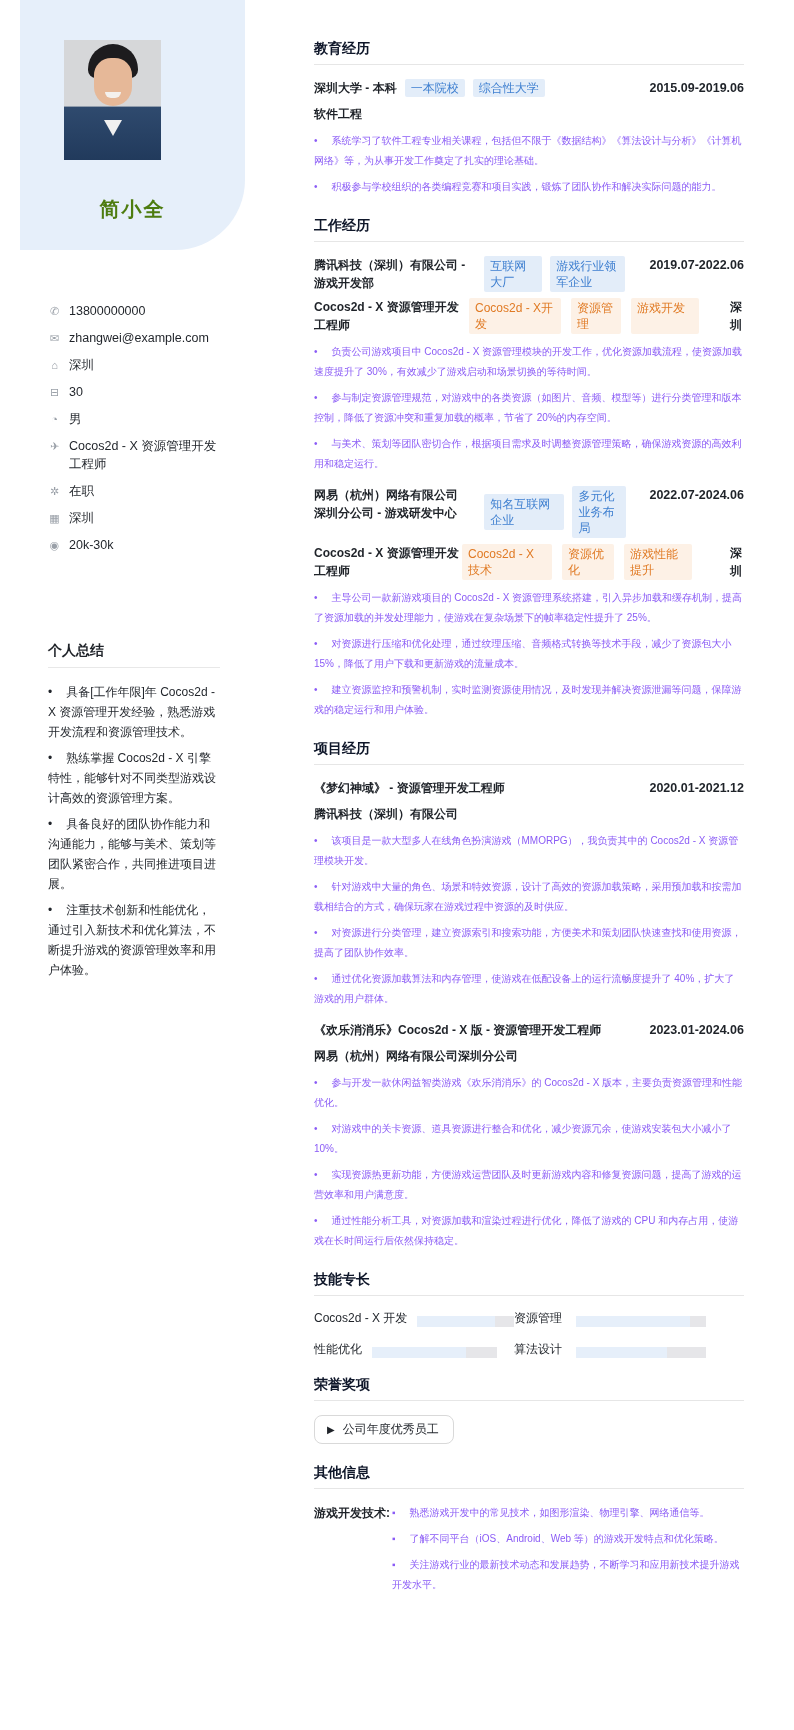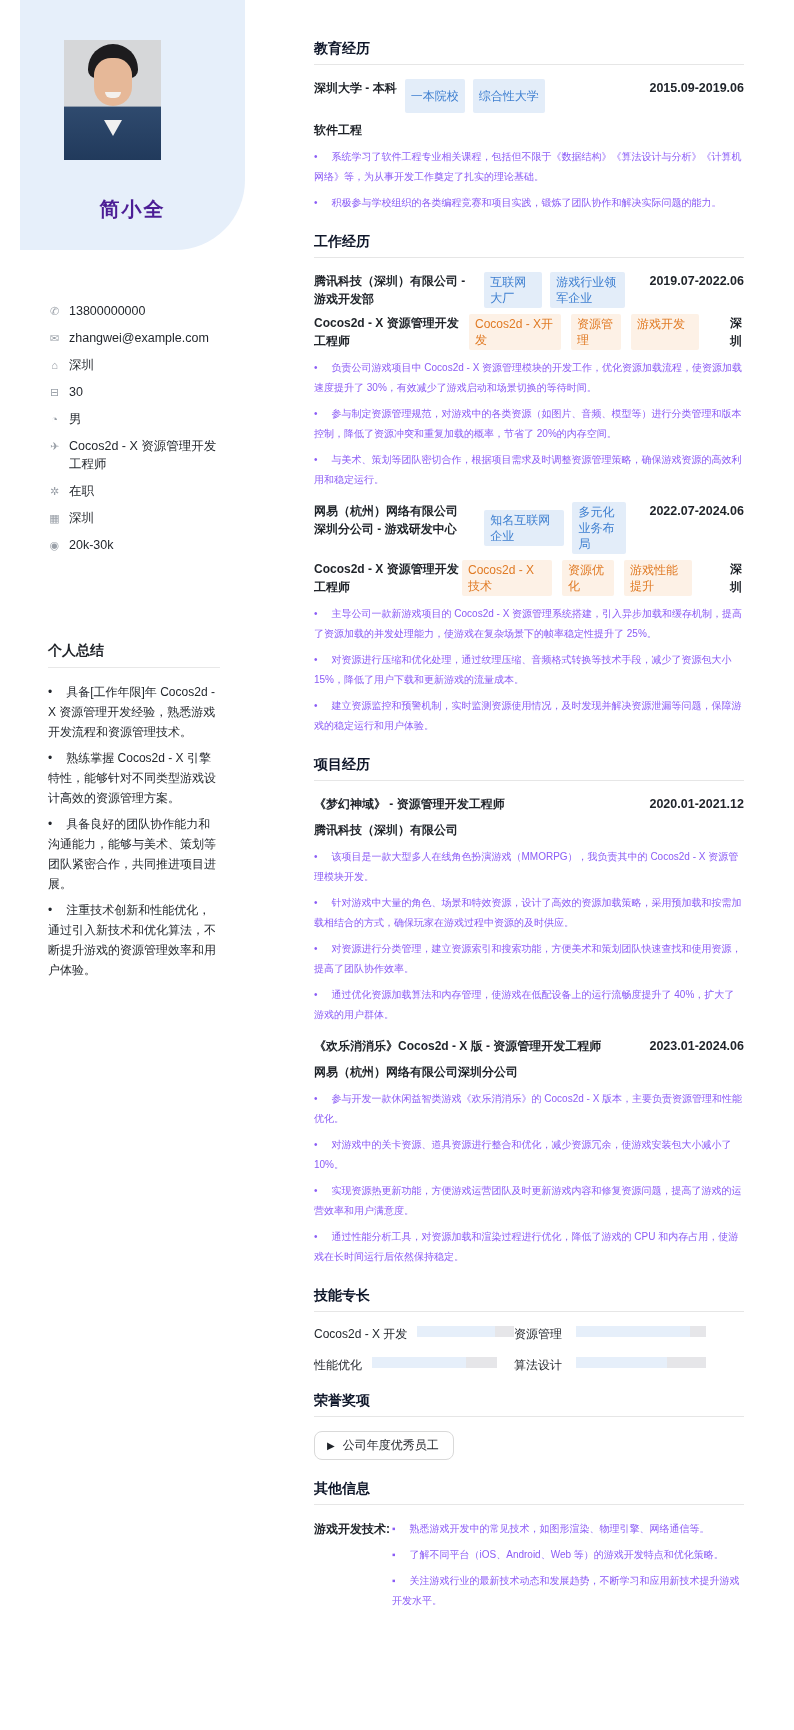--- a/index.html
+++ b/index.html
@@ -36,21 +36,21 @@
     .avatar .smile {
       position: absolute; left: 41px; top: 52px; width: 16px; height: 6px;
       background: #f4f1ee; border-radius: 0 0 8px 8px;
     }
     .avatar .collar {
       position: absolute; left: 40px; top: 80px; width: 18px; height: 16px;
       background: #f0f0f0; clip-path: polygon(0 0, 100% 0, 50% 100%);
     }
     .name {
       position: absolute; left: 20px; width: 225px; top: 196px;
-      text-align: center; font-size: 20px; font-weight: bold; color: #4c1d95;
+      text-align: center; font-size: 20px; font-weight: bold; color: #4d7c0f;
       letter-spacing: 2px;
     }
     .contact-list { position: absolute; left: 48px; top: 302px; width: 180px; }
     .contact-item {
       display: flex; align-items: flex-start; font-size: 12.5px; color: #1f2329;
       margin-bottom: 9px; line-height: 18px;
     }
     .contact-item .ic {
       width: 13px; height: 18px; margin-right: 8px; color: #9aa0a8; font-size: 11px;
       display: flex; align-items: center; justify-content: center; flex-shrink: 0;
@@ -74,21 +74,21 @@
       padding-bottom: 6px; border-bottom: 1px solid #e6e6e6; margin-bottom: 14px;
     }
     .row-head {
       display: flex; align-items: flex-start; justify-content: space-between;
       font-size: 12px; font-weight: bold; line-height: 18px; margin-bottom: 8px;
     }
     .row-head .left { display: flex; align-items: flex-start; }
     .row-head .date { font-weight: bold; font-size: 12.5px; white-space: nowrap; }
     .tag {
       display: inline-block; font-weight: normal; font-size: 12px; line-height: 16px;
-      padding: 9px 6px; margin-left: 8px; border-radius: 2px;
+      padding: 1px 6px; margin-left: 8px; border-radius: 2px;
     }
     .tag.blue { background: #e3edf9; color: #3e7fd0; }
     .tag.orange { background: #fdf1e6; color: #e07a24; }
     .sub { font-size: 12px; font-weight: bold; margin-bottom: 8px; line-height: 18px; }
     .bullets { list-style: none; }
     .bullets li {
       font-size: 10px; line-height: 20px; margin-bottom: 6px; color: #8b5cf6;
     }
     .bullets li::before { content: "•"; margin-right: 14px; }
 
@@ -99,21 +99,21 @@
     .work-head .tags .tag.wide { width: 75px; }
     .work-head .date { font-weight: bold; font-size: 12.5px; line-height: 18px; }
     .role-head { display: flex; align-items: flex-start; margin-bottom: 8px; }
     .role-head .role { width: 155px; font-weight: bold; font-size: 12px; line-height: 18px; }
     .role-head .tags { display: flex; flex: 1; }
     .role-head .tag { margin-left: 0; margin-right: 10px; padding: 2px 6px; }
     .role-head .city { width: 14px; font-weight: bold; font-size: 12px; line-height: 18px; word-break: break-all; }
     .job { margin-bottom: 12px; }
 
     .skills { display: grid; grid-template-columns: 200px 200px; row-gap: 14px; column-gap: 0; margin-bottom: 18px; }
-    .skill { display: flex; align-items: flex-start; font-size: 12px; }
+    .skill { display: flex; align-items: flex-end; font-size: 12px; }
     .skill .label { margin-right: 10px; white-space: nowrap; }
     .skill .bar { height: 11px; background: #e6e6e9; position: relative; }
     .skill .bar .fill { position: absolute; left: 0; top: 0; height: 100%; background: #e6effa; }
 
     .award {
       display: inline-flex; align-items: center; border: 1px solid #d9d9d9; border-radius: 8px;
       padding: 5px 14px 5px 12px; font-size: 12px; margin-bottom: 20px;
     }
     .award .tri { font-size: 10px; margin-right: 8px; }
     .other { display: flex; }

